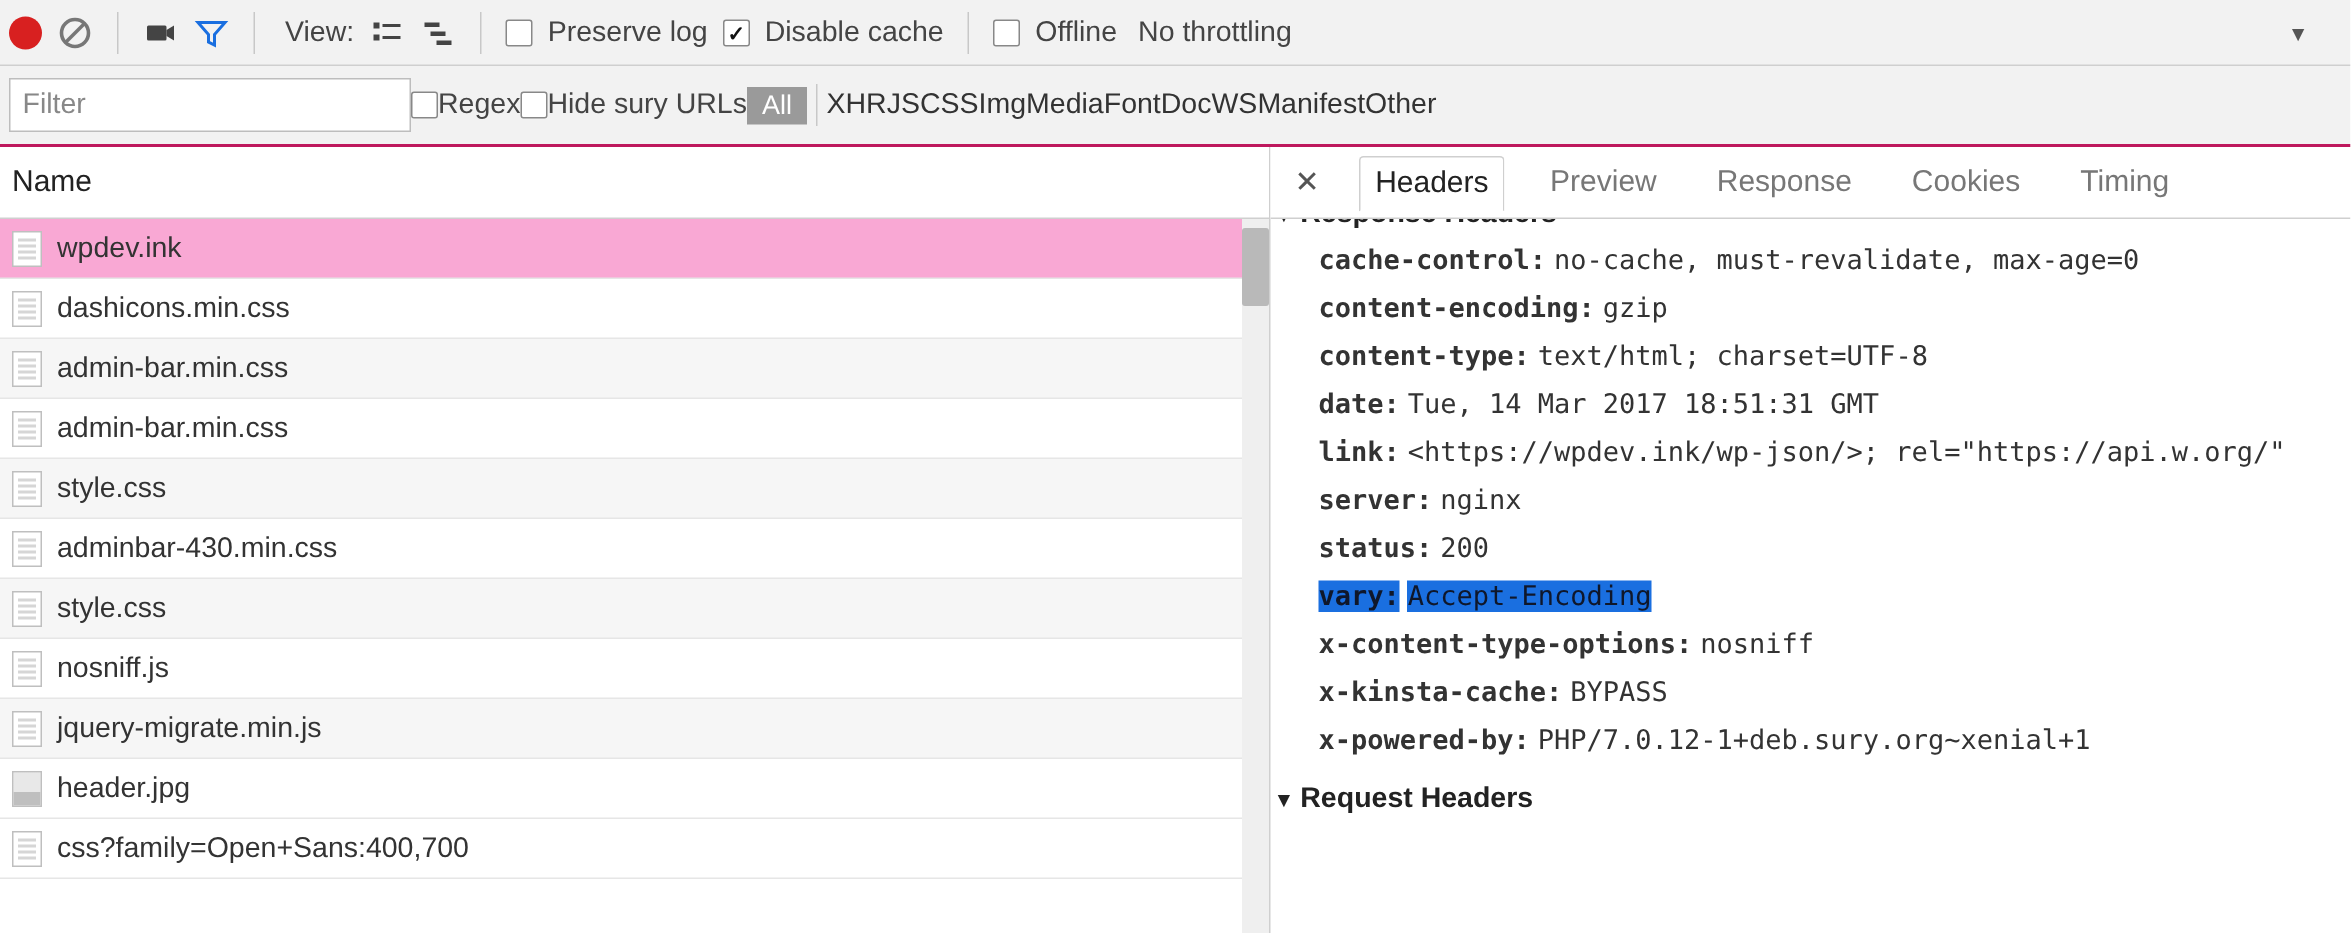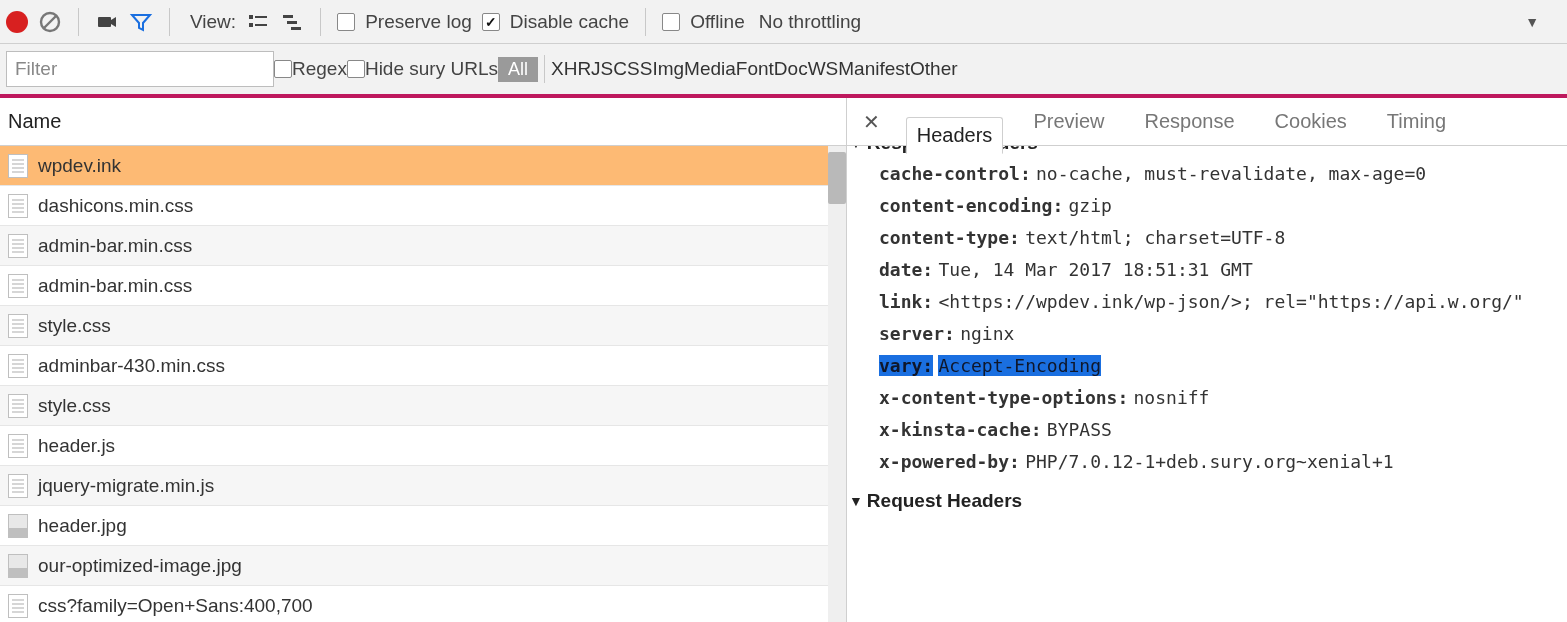--- a/index.html
+++ b/index.html
@@ -1,19 +1,19 @@
 <!DOCTYPE html>
 <html><head>
 <meta charset="utf-8">
 <style>
 * { box-sizing: border-box; margin: 0; padding: 0; }
 body { font-family: "Segoe UI", Arial, sans-serif; font-size: 19px; color: #333; background: #fff; width: 1567px; height: 622px; overflow: hidden; }
 
 .toolbar1 { height: 44px; display: flex; align-items: center; padding: 0 6px; border-bottom: 1px solid #cfcfcf; gap: 10px; background: #f2f2f2; }
-.toolbar2 { height: 54px; display: flex; align-items: center; padding: 0 6px; border-bottom: 4px solid #be185d; gap: 0; background: #f2f2f2; }
+.toolbar2 { height: 54px; display: flex; align-items: center; padding: 0 6px; border-bottom: 2px solid #be185d; gap: 0; background: #f2f2f2; }
 
 .divider { width: 1px; height: 28px; background: #c8c8c8; margin: 0 6px; }
 
 .rec-dot { width: 22px; height: 22px; background: #d82020; border-radius: 50%; }
 .icon-svg { width: 24px; height: 24px; display: flex; align-items: center; justify-content: center; }
 .icon-svg svg { width: 24px; height: 24px; }
 
 .view-label { color: #444; margin-left: 4px; text-align: right; }
 
 .check { width: 18px; height: 18px; border: 1px solid #888; background: #fff; border-radius: 2px; display: inline-flex; align-items: center; justify-content: center; font-size: 14px; line-height: 1; }
@@ -30,33 +30,33 @@
 .pill { background: #9a9a9a; color: #fff; padding: 2px 10px; border-radius: 0; font-size: 18px; }
 .ftype { color: #333; cursor: pointer; }
 
 .main { display: flex; height: calc(622px - 44px - 54px); }
 
 .left { width: 847px; border-right: 1px solid #cfcfcf; display: flex; flex-direction: column; }
 .name-header { height: 48px; display: flex; align-items: center; padding: 0 8px; border-bottom: 1px solid #cfcfcf; font-size: 20px; color: #222; background: #fff; }
 .file-list-wrap { position: relative; flex: 1; overflow: hidden; }
 .file-list { position: absolute; inset: 0; overflow: hidden; }
 .row { height: 40px; display: flex; align-items: center; padding: 0 8px; gap: 10px; border-bottom: 1px solid #e6e6e6; font-size: 19px; }
-.row.sel { background: #fdba74; }
+.row.sel { background: #f9a8d4; }
 .row.alt { background: #f6f6f6; }
 .file-icon { width: 20px; height: 24px; border: 1px solid #bfbfbf; background: #fff; position: relative; }
 .file-icon.doc::before { content: ""; position: absolute; left: 3px; right: 3px; top: 4px; height: 2px; background: #d6d6d6; box-shadow: 0 4px 0 #d6d6d6, 0 8px 0 #d6d6d6, 0 12px 0 #d6d6d6; }
 .file-icon.img { background: linear-gradient(180deg,#e8e8e8 0 60%, #bfbfbf 60% 100%); }
 .scroll-track { position: absolute; right: 0; top: 0; bottom: 0; width: 18px; background: #efefef; }
 .scroll-thumb { position: absolute; right: 0; top: 6px; width: 18px; height: 52px; background: #b9b9b9; border-radius: 2px; }
 
 .right { flex: 1; display: flex; flex-direction: column; }
 .tabs { height: 48px; display: flex; align-items: center; gap: 20px; padding: 0 10px; border-bottom: 1px solid #cfcfcf; background: #fff; }
 .tab-close { color: #555; font-size: 20px; padding: 0 6px; cursor: pointer; }
 .tab { color: #777; font-size: 20px; padding: 6px 10px; cursor: pointer; }
-.tab.active { color: #222; border: 1px solid #cfcfcf; border-bottom: 1px solid #fff; border-radius: 3px 3px 0 0; background: #fff; position: relative; top: 14px; }
+.tab.active { color: #222; border: 1px solid #cfcfcf; border-bottom: 1px solid #fff; border-radius: 3px 3px 0 0; background: #fff; position: relative; top: 1px; }
 
 .headers-pane { flex: 1; overflow: hidden; padding: 0 24px 8px 2px; font-size: 19px; }
 .section-title { font-weight: bold; color: #222; display: flex; align-items: center; gap: 4px; margin: 0 0 4px 0; }
 .tri { font-size: 14px; }
 .hdr-line { margin-left: 30px; line-height: 32px; white-space: nowrap; }
 .hdr-key { font-weight: bold; font-family: Menlo, Consolas, monospace; font-size: 18px; }
 .hdr-val { font-family: Menlo, Consolas, monospace; font-size: 18px; }
 .hl .hdr-key, .hl .hdr-val { background: #1a6fe0; color: #0f172a; }
 .resp-cut { margin-top: -14px; }
 </style>
@@ -162,33 +162,29 @@
           <div class="row">
             <span class="file-icon doc"></span>
             <span>adminbar-430.min.css</span>
           </div>
           <div class="row alt">
             <span class="file-icon doc"></span>
             <span>style.css</span>
           </div>
           <div class="row">
             <span class="file-icon doc"></span>
-            <span>header.js</span>
+            <span>nosniff.js</span>
           </div>
           <div class="row alt">
             <span class="file-icon doc"></span>
             <span>jquery-migrate.min.js</span>
           </div>
           <div class="row">
             <span class="file-icon img"></span>
             <span>header.jpg</span>
-          </div>
-          <div class="row alt">
-            <span class="file-icon img"></span>
-            <span>our-optimized-image.jpg</span>
           </div>
           <div class="row">
             <span class="file-icon doc"></span>
             <span>css?family=Open+Sans:400,700</span>
           </div>
         </div>
       <div class="scroll-track">
         <div class="scroll-thumb"></div>
       </div>
     </div>
@@ -208,20 +204,21 @@
         <span class="tri">▼</span>
         <span>Response Headers</span>
       </div>
       <div id="resp-headers">
           <div class="hdr-line"><span class="hdr-key">cache-control:</span> <span class="hdr-val">no-cache, must-revalidate, max-age=0</span></div>
           <div class="hdr-line"><span class="hdr-key">content-encoding:</span> <span class="hdr-val">gzip</span></div>
           <div class="hdr-line"><span class="hdr-key">content-type:</span> <span class="hdr-val">text/html; charset=UTF-8</span></div>
           <div class="hdr-line"><span class="hdr-key">date:</span> <span class="hdr-val">Tue, 14 Mar 2017 18:51:31 GMT</span></div>
           <div class="hdr-line"><span class="hdr-key">link:</span> <span class="hdr-val">&lt;https://wpdev.ink/wp-json/&gt;; rel="https://api.w.org/"</span></div>
           <div class="hdr-line"><span class="hdr-key">server:</span> <span class="hdr-val">nginx</span></div>
+          <div class="hdr-line"><span class="hdr-key">status:</span> <span class="hdr-val">200</span></div>
           <div class="hdr-line hl"><span class="hdr-key">vary:</span> <span class="hdr-val">Accept-Encoding</span></div>
           <div class="hdr-line"><span class="hdr-key">x-content-type-options:</span> <span class="hdr-val">nosniff</span></div>
           <div class="hdr-line"><span class="hdr-key">x-kinsta-cache:</span> <span class="hdr-val">BYPASS</span></div>
           <div class="hdr-line"><span class="hdr-key">x-powered-by:</span> <span class="hdr-val">PHP/7.0.12-1+deb.sury.org~xenial+1</span></div>
         </div>
       <div style="height:12px"></div>
       <div class="section-title">
         <span class="tri">▼</span>
         <span>Request Headers</span>
       </div>

